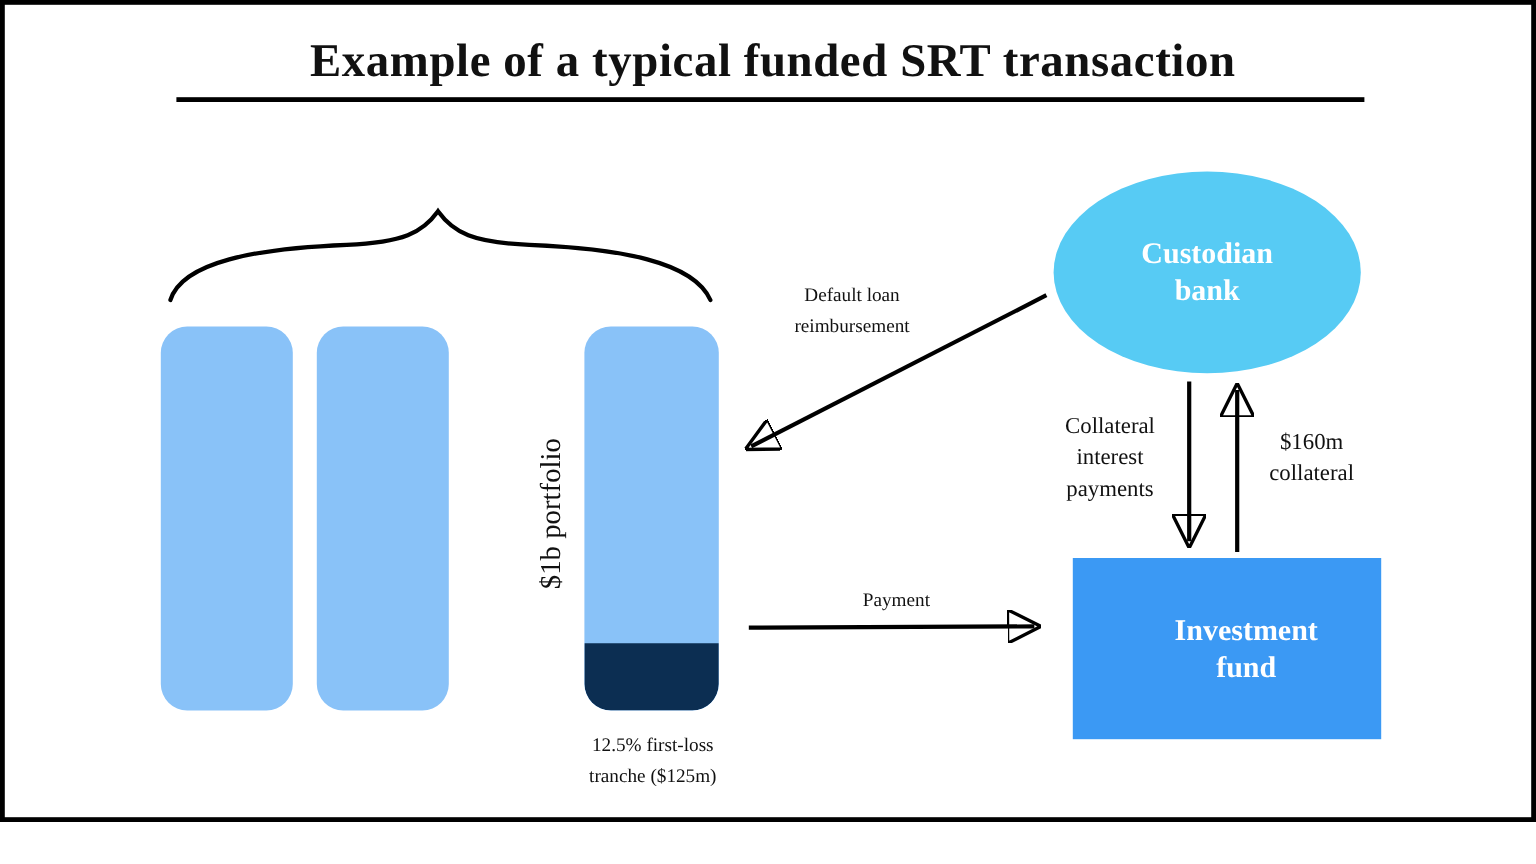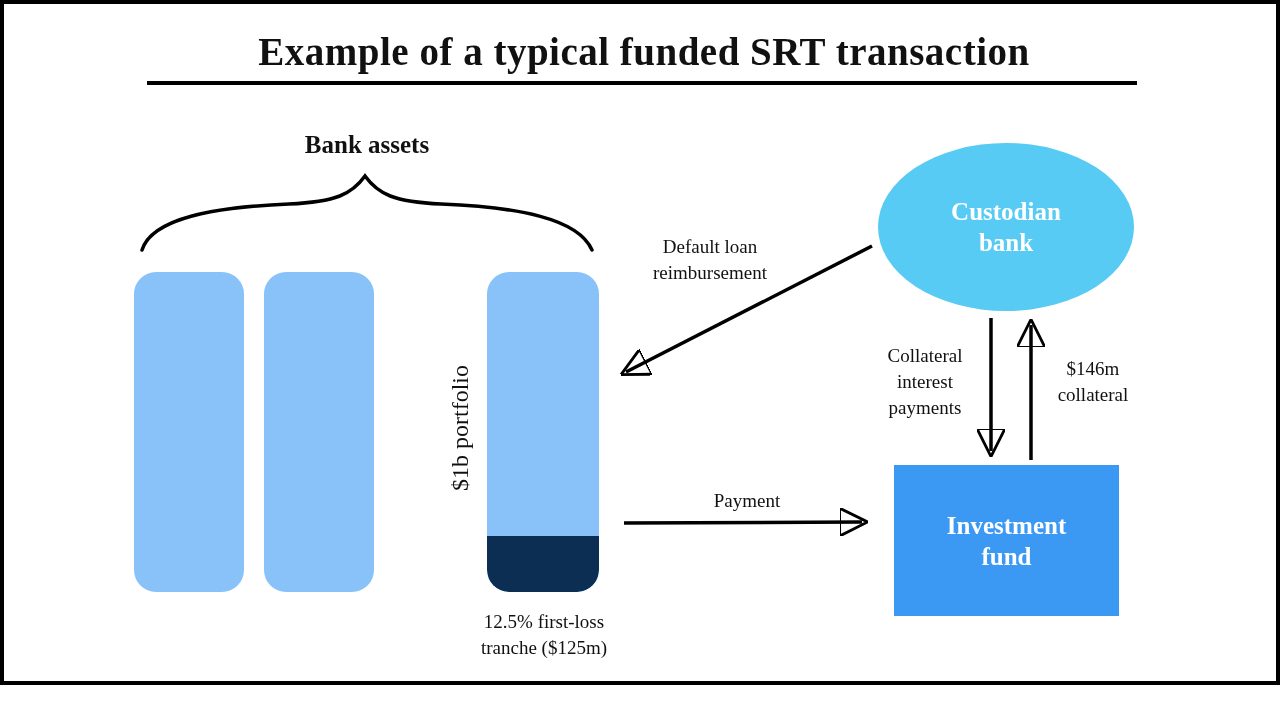--- a/index.html
+++ b/index.html
@@ -25,21 +25,21 @@
   .tranche{
     position:absolute;left:0;bottom:0;width:100%;height:56px;
     border-radius:0 0 22px 22px;
   }
   .portfolio-label{
     left:456px;top:424px;
     transform:translate(-50%,-50%) rotate(-90deg);
     font-size:24px;white-space:nowrap;
   }
   .annotation{
-    font-size:19px;line-height:26px;text-align:center;
+    font-size:16px;line-height:26px;text-align:center;
     white-space:pre-line;transform:translate(-50%,-50%);
   }
   .tranche-label{left:540px;top:631px;}
   .default-loan-label{left:706px;top:256px;}
   .payment-label{left:743px;top:497px;text-align:center;}
   .collateral-interest-label{left:921px;top:378px;font-size:19px;}
   .collateral-label{left:1089px;top:378px;font-size:19px;}
   .node{
     display:flex;align-items:center;justify-content:center;
     font-size:25px;font-weight:700;line-height:31px;
@@ -51,21 +51,20 @@
   svg.overlay path,svg.overlay line{stroke:#000;fill:none;}
 </style>
 </head>
 <body>
 
 <div class="slide">
 
   <div class="abs title">Example of a typical funded SRT transaction</div>
   <div class="abs title-rule"></div>
 
-  <div class="abs group-label">Bank assets</div>
 
   <svg class="overlay" width="1280" height="720" viewBox="0 0 1280 720">
     <defs>
       <marker id="arrow" viewBox="0 0 10 10" refX="8" refY="5" markerWidth="8" markerHeight="8" orient="auto-start-reverse">
         <path d="M0,0 L10,5 L0,10 z" fill="#000" stroke="none"></path>
       </marker>
     </defs>
     <path d="M138,246 C148,214 210,203 285,200 C332,198 348,190 361,172
              C374,190 390,198 437,200 C512,203 574,214 588,246" stroke-width="3.5" stroke-linecap="round"></path>
     <line x1="868" y1="242" x2="622" y2="368" stroke-width="3.5" marker-end="url(#arrow)"></line>
@@ -83,25 +82,25 @@
   <div class="abs portfolio-label">$1b portfolio</div>
   <div class="abs annotation tranche-label">12.5% first-loss
 tranche ($125m)</div>
 
   <div class="abs annotation default-loan-label">Default loan
 reimbursement</div>
   <div class="abs annotation payment-label">Payment</div>
   <div class="abs annotation collateral-interest-label">Collateral
 interest
 payments</div>
-  <div class="abs annotation collateral-label">$146m
+  <div class="abs annotation collateral-label">$160m
 collateral</div>
 
   <div class="abs node custodian" style="background-color: rgb(87, 203, 244);">
     <span style="color: rgb(255, 255, 255);">Custodian
 bank</span>
   </div>
-  <div class="abs node fund" style="background-color: rgb(59, 153, 244);">
+  <div class="abs node fund" style="background-color: rgb(59, 153, 244); padding-left: 32px;">
     <span style="color: rgb(255, 255, 255);">Investment
 fund</span>
   </div>
 
 </div>
 
 </body></html>

